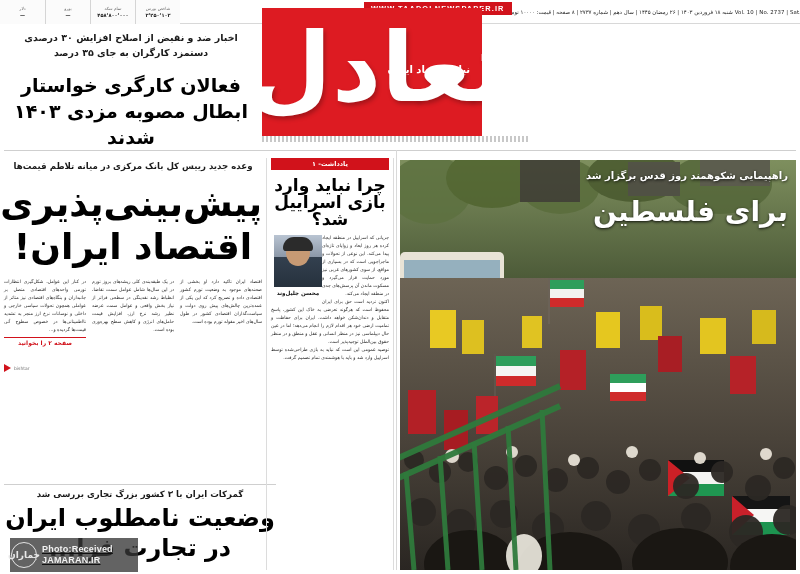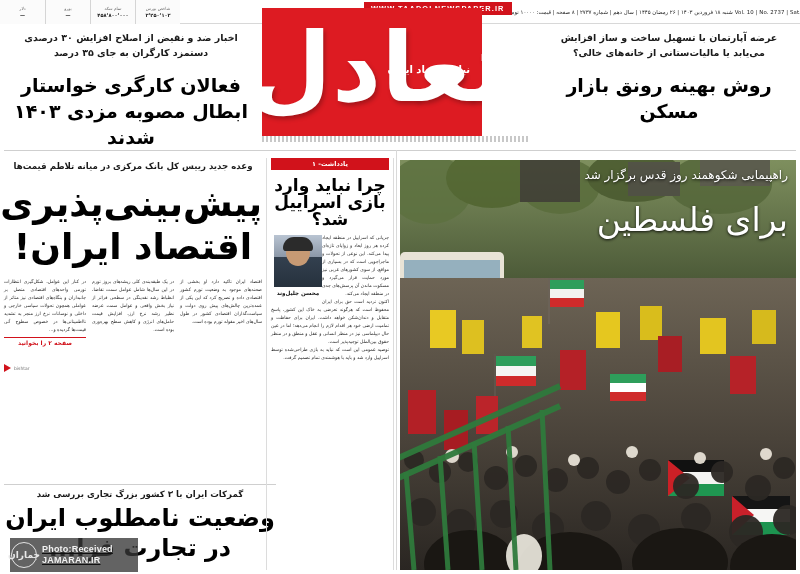--- a/index.html
+++ b/index.html
@@ -189,22 +189,22 @@
   .photo-wrap {
     position:absolute; left:400px; top:160px; width:396px; height:410px;
     overflow:hidden; background:#5c6a4a;
   }
   .photo-svg { position:absolute; inset:0; width:100%; height:100%; display:block; }
   .photo-head {
     position:absolute; right:8px; top:6px; width:380px; text-align:right;
     color:#fff; text-shadow:0 1px 3px rgba(0,0,0,.85);
     pointer-events:none;
   }
-  .ph-kicker { font-size:12px; font-weight:normal; line-height:19px; letter-spacing:-0.3px; }
-  .ph-big { margin-top:16px; font-size:33px; font-weight:normal; line-height:38px; letter-spacing:-1px; }
+  .ph-kicker { font-size:10px; font-weight:bold; line-height:19px; letter-spacing:-0.3px; }
+  .ph-big { margin-top:8px; font-size:28px; font-weight:bold; line-height:38px; letter-spacing:-1px; }
 
   .vrule-main { position:absolute; left:396px; top:150px; width:1px; height:420px; background:#d9d9d9; }
 </style>
 </head>
 <body>
 
 <div class="page">
 
   <div class="topbar">
 
@@ -245,24 +245,20 @@
 
   <div class="tophead left">
     <div class="kicker">اخبار ضد و نقیض از اصلاح افزایش ۳۰ درصدی دستمزد کارگران به جای ۳۵ درصد</div>
     <div class="bighead">فعالان کارگری خواستار ابطال مصوبه مزدی ۱۴۰۳ شدند</div>
   </div>
   <div class="more-marker l" style="top:136px;">
     <span class="tri"></span>
     <span class="more-txt">bishtar</span>
   </div>
 
-  <div class="tophead right">
-    <div class="kicker">عرضه آپارتمان با تسهیل ساخت و ساز افزایش می‌یابد یا مالیات‌ستانی از خانه‌های خالی؟</div>
-    <div class="bighead">روش بهینه رونق بازار مسکن</div>
-  </div>
   <div class="more-marker r" style="top:136px;">
     <span class="tri"></span>
     <span class="more-txt">bishtar</span>
   </div>
 
   <div class="hrule" style="top:150px;"></div>
   <div class="hrule" style="top:484px; left:4px; width:272px;"></div>
   <div class="vrule-main"></div>
 
   <div class="left-col">

